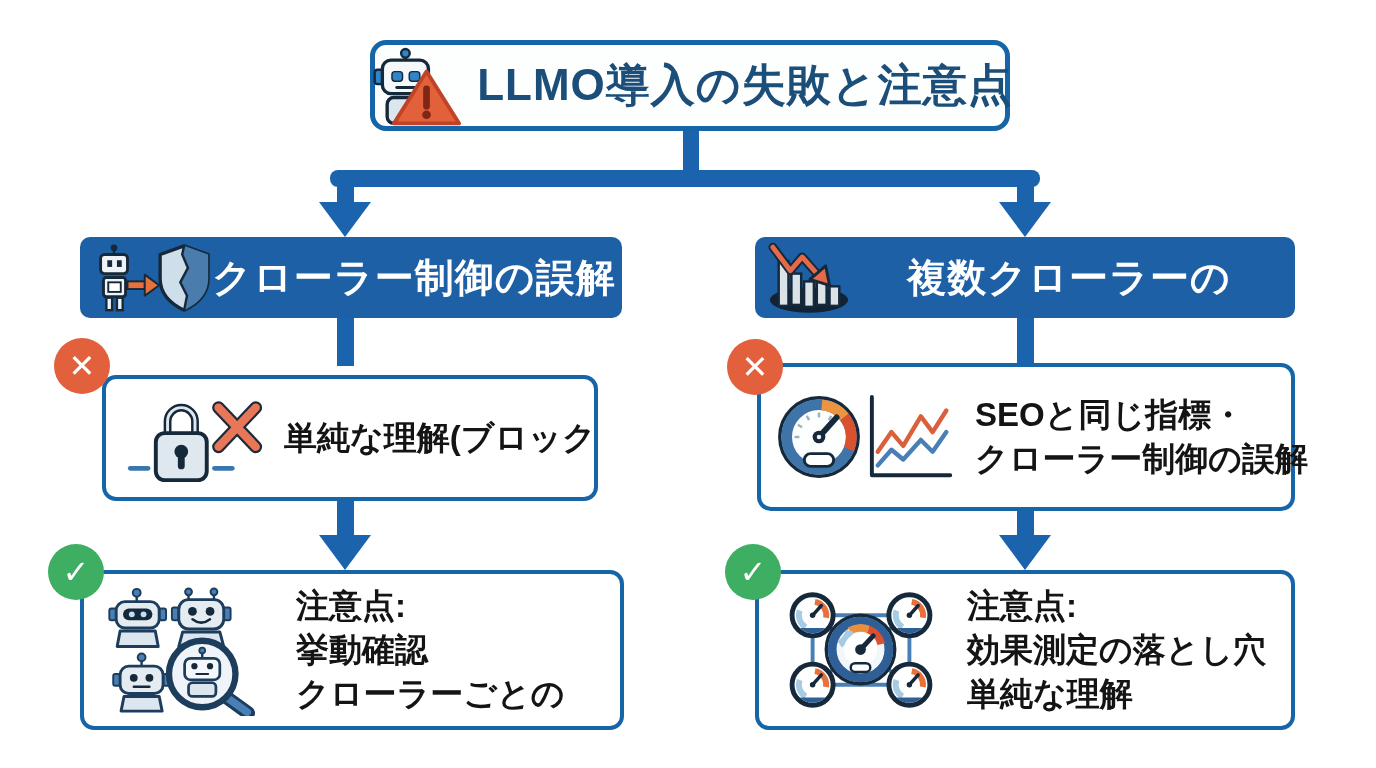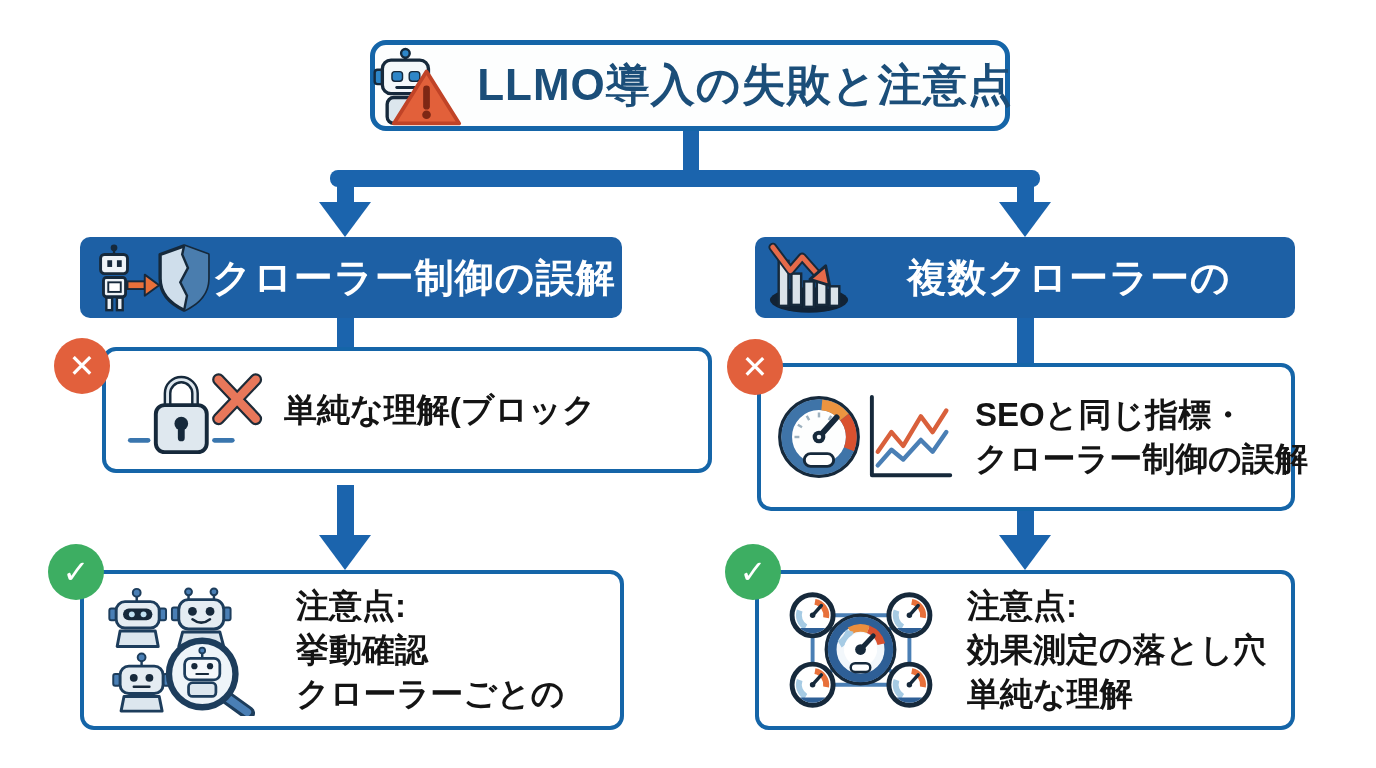--- a/index.html
+++ b/index.html
@@ -90,21 +90,21 @@
       <rect x="27" y="58" width="6" height="13" fill="#eef3f7" stroke="#16293b" stroke-width="2.5"></rect>
       <rect x="38" y="41" width="18" height="8" fill="#e8703a" stroke="#16293b" stroke-width="2"></rect>
       <polygon points="56,34 71,45 56,56" fill="#e8703a" stroke="#16293b" stroke-width="2" stroke-linejoin="round"></polygon>
       <path d="M97,4 L122,13 V38 C122,54 112,64 97,71 C82,64 72,54 72,38 V13 Z" fill="#cfdeeb" stroke="#16293b" stroke-width="3.5" stroke-linejoin="round"></path>
       <path d="M97,4 L122,13 V38 C122,54 112,64 97,71 L100,56 L93,42 L101,27 L95,13 Z" fill="#4a7dae"></path>
       <path d="M97,4 L95,13 L101,27 L93,42 L100,56 L97,71" fill="none" stroke="#16293b" stroke-width="2.5"></path>
     </svg>
     <div class="header-text">クローラー制御の誤解</div>
   </div>
 
-  <div class="body-box" style="left:102px;top:347px;width:610px;height:126px">
+  <div class="body-box" style="left:102px;top:375px;width:496px;height:126px">
     <svg width="138" height="96" viewBox="0 0 140 98">
       <line x1="4" y1="80" x2="22" y2="80" stroke="#3a76ae" stroke-width="5" stroke-linecap="round"></line>
       <line x1="90" y1="80" x2="108" y2="80" stroke="#3a76ae" stroke-width="5" stroke-linecap="round"></line>
       <path d="M42,46 V32 a14,14 0 0 1 28,0 V46" fill="none" stroke="#16293b" stroke-width="8"></path>
       <path d="M42,46 V32 a14,14 0 0 1 28,0 V46" fill="none" stroke="#dfe8ef" stroke-width="3"></path>
       <rect x="30" y="44" width="52" height="48" rx="9" fill="#dfe8ef" stroke="#16293b" stroke-width="4"></rect>
       <circle cx="56" cy="63" r="7" fill="#16293b"></circle>
       <rect x="52.5" y="66" width="7" height="15" rx="3.5" fill="#16293b"></rect>
       <line x1="94" y1="18" x2="132" y2="58" stroke="#1d2b38" stroke-width="13" stroke-linecap="round"></line>
       <line x1="132" y1="18" x2="94" y2="58" stroke="#1d2b38" stroke-width="13" stroke-linecap="round"></line>

